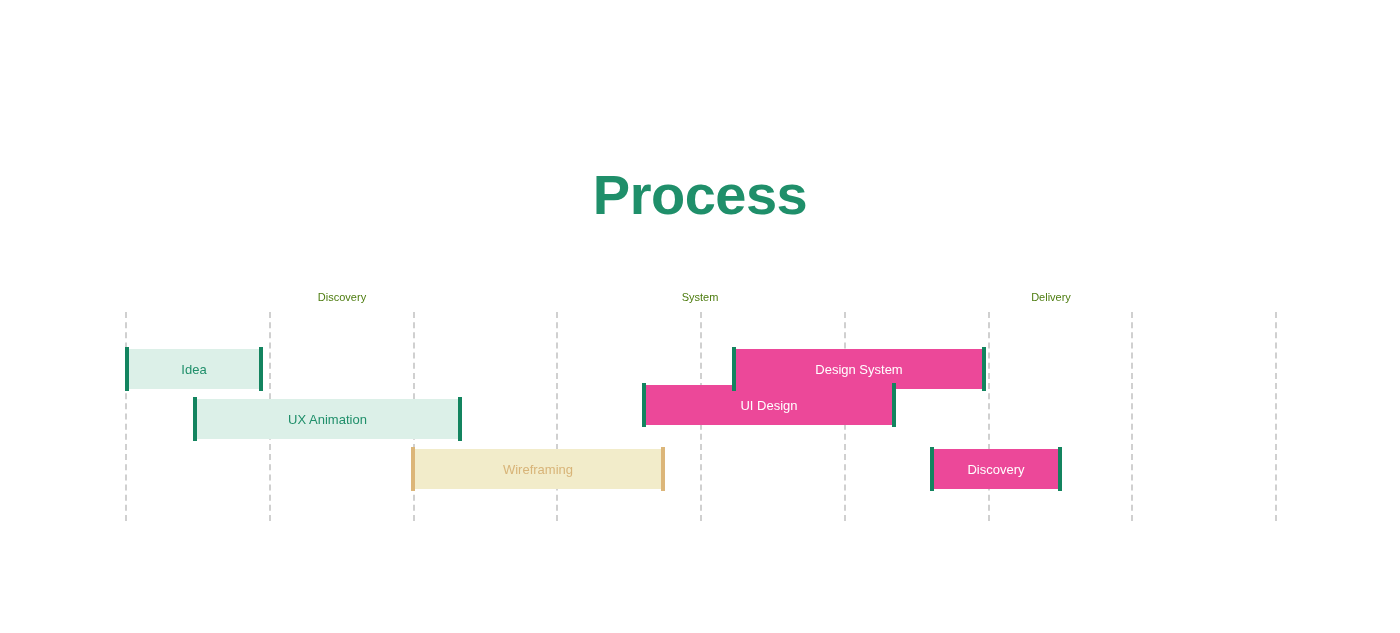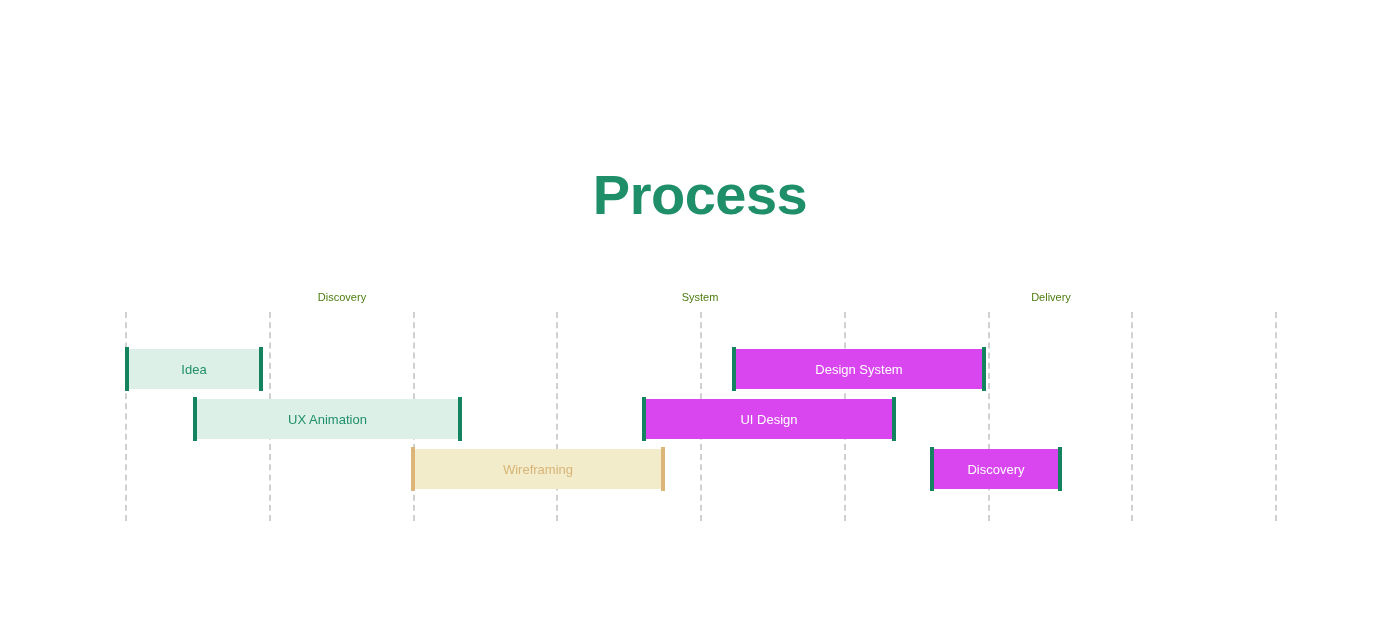--- a/index.html
+++ b/index.html
@@ -101,21 +101,21 @@
   .bar.mint {
     background: #dcf0e8;
     color: #1f8f6a;
   }
   .bar.mint::before, .bar.mint::after {
     background: #13845f;
   }
 
   
   .bar.sage {
-    background: #d946ef;
+    background: #ec4899;
     color: #ffffff;
   }
   .bar.sage::before, .bar.sage::after {
     background: #13845f;
   }
 
   
   .bar.cream {
     background: #f2ecca;
     color: #d8b478;
@@ -147,21 +147,21 @@
       <div class="phase-header" style="left: 1051px;">Delivery</div>
       <div class="bar mint" style="left: 125px; width: 138px; top: 325px;">
         <span class="bar-label">Idea</span>
       </div>
       <div class="bar sage" style="left: 732px; width: 254px; top: 325px;">
         <span class="bar-label">Design System</span>
       </div>
       <div class="bar mint" style="left: 193px; width: 269px; top: 375px;">
         <span class="bar-label">UX Animation</span>
       </div>
-      <div class="bar sage" style="left: 642px; width: 254px; top: 375px;">
+      <div class="bar sage" style="left: 642px; width: 254px; top: 361px;">
         <span class="bar-label">UI Design</span>
       </div>
       <div class="bar cream" style="left: 411px; width: 254px; top: 425px; justify-content: center;">
         <span class="bar-label">Wireframing</span>
       </div>
       <div class="bar sage" style="left: 930px; width: 132px; top: 425px;">
         <span class="bar-label">Discovery</span>
       </div>
     </div>
 

